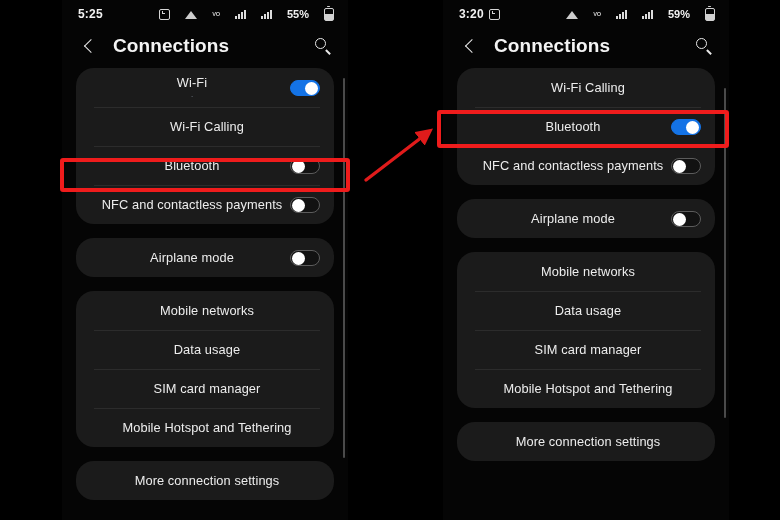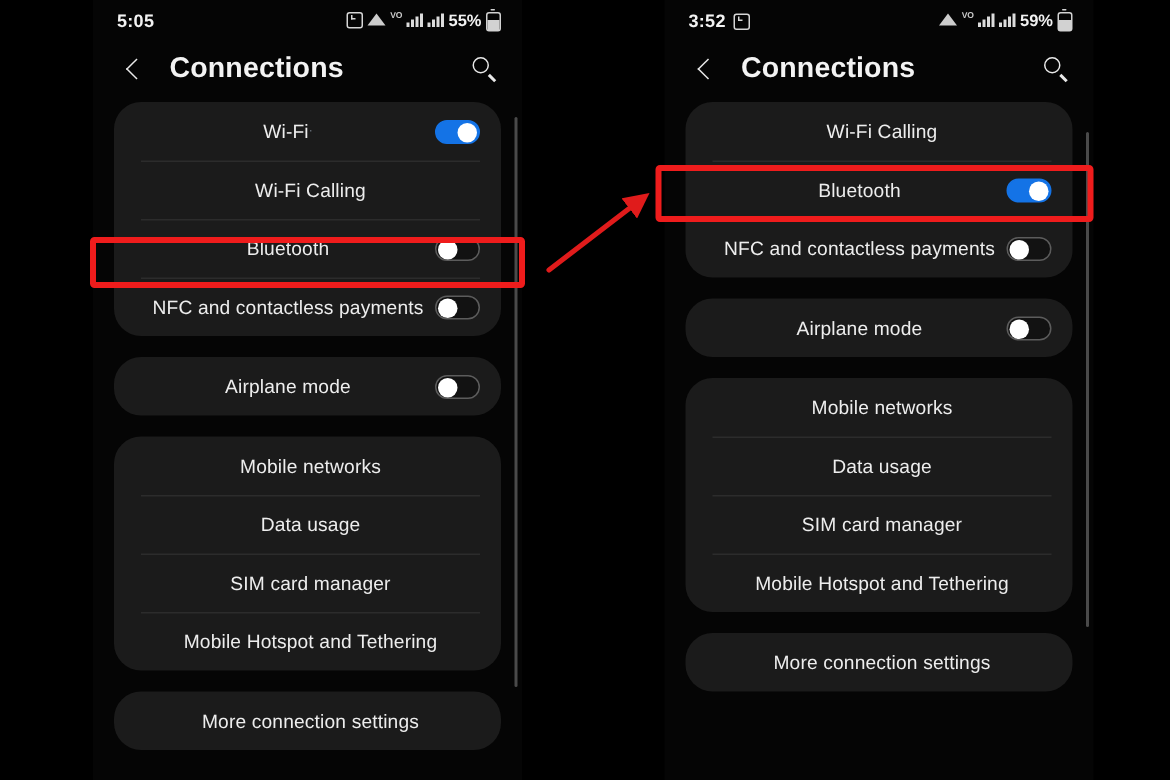--- a/index.html
+++ b/index.html
@@ -43,21 +43,22 @@
     gap: 5px;
   }
   .status-clock {
     font-size: 12px;
     font-weight: bold;
     letter-spacing: 0.2px;
     color: #f2f2f2;
   }
   .status-right {
     display: flex;
-    gap: 3px;
+    align-items: center;
+    gap: 15px;
   }
   .sys-icon {
     display: inline-block;
     opacity: 0.92;
   }
   .ic-alarm {
     width: 9px; height: 9px;
     border: 1.4px solid #e8e8e8;
     border-radius: 2px;
     position: relative;
@@ -202,21 +203,21 @@
   .row + .row::before {
     content: "";
     position: absolute;
     left: 18px; right: 14px; top: 0;
     height: 1px;
     background: #2c2c2c;
   }
   .row-text {
     flex: 1;
     display: flex;
-    flex-direction: row;
+    flex-direction: column;
     justify-content: center;
     text-align: center;
   }
   .row-label {
     font-size: 12.8px;
     color: #ededed;
     letter-spacing: 0.1px;
   }
   .row-sub {
     font-size: 8px;
@@ -282,21 +283,21 @@
     height: 72px;
     pointer-events: none;
   }
 </style>
 </head>
 <body>
 
 <div class="phone" id="phone-left">
     <div class="statusbar">
       <div class="status-left">
-        <div class="status-clock">5:05</div>
+        <div class="status-clock">5:25</div>
       </div>
       <div class="status-right">
         <span class="sys-icon ic-alarm"></span>
         <span class="sys-icon ic-wifi"></span>
         <span class="sys-icon ic-vo">VO</span>
         <span class="bars">
           <i></i>
           <i></i>
           <i></i>
           <i></i>
@@ -387,21 +388,21 @@
             <div class="row-label">More connection settings</div>
           </div>
         </div>
       </div>
       <div class="scrollbar" style="top: 10px; height: 380px;"></div>
     </div>
   </div>
 <div class="phone" id="phone-right">
     <div class="statusbar">
       <div class="status-left">
-        <div class="status-clock">3:52</div>
+        <div class="status-clock">3:20</div>
         <span class="sys-icon ic-alarm"></span>
       </div>
       <div class="status-right">
         <span class="sys-icon ic-wifi"></span>
         <span class="sys-icon ic-vo">VO</span>
         <span class="bars">
           <i></i>
           <i></i>
           <i></i>
           <i></i>

